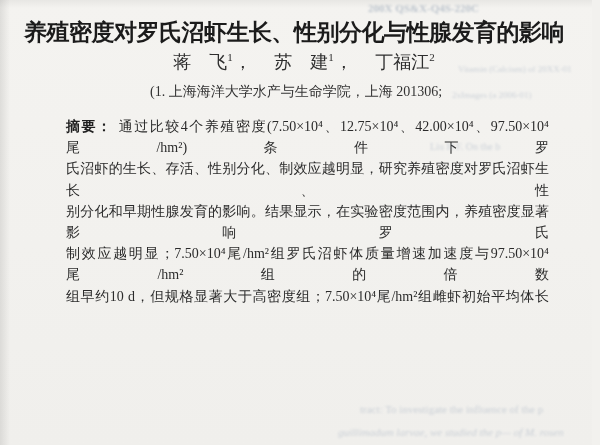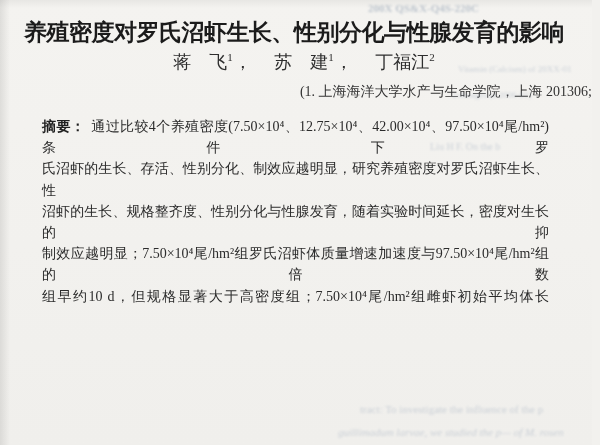--- a/index.html
+++ b/index.html
@@ -34,29 +34,29 @@
   }
   .authors{
     margin-top:14px;text-align:center;
     font-size:18px;line-height:28px;color:#2e2e2e;white-space:nowrap;
   }
   .authors.second{margin-top:0;padding-left:16px;}
   .author{margin:0 9px;}
   .author .sup{font-size:11px;line-height:0;vertical-align:super;letter-spacing:0;}
   .author .sep{margin-left:1px;}
   .affil{
-    text-align:right;font-size:14px;line-height:22px;color:#333;
+    text-align:center;font-size:14px;line-height:22px;color:#333;
     margin-top:5px;white-space:nowrap;
   }
   .affil.second{margin-top:0;}
   .abstract{
     margin:13px 43px 0 42px;
     font-size:14px;line-height:21.2px;color:#2b2b2b;
   }
-  .aline{text-align:justify;}
+  .aline{text-align:justify;margin-left:24px;}
   .jline{text-align-last:justify;}
   .blabel{
     font-family:"Liberation Sans","DejaVu Sans",sans-serif;
     font-weight:700;color:#1f1f1f;margin-right:6px;
   }
   
   .ghost{
     position:absolute;
     font-family:"Liberation Serif","DejaVu Serif",serif;
     color:#8c9cb2;opacity:.38;filter:blur(1.1px);
@@ -81,21 +81,21 @@
     <span class="author"><span>蒋　飞</span><sup class="sup">1</sup><span class="sep">，</span></span>
     <span class="author"><span>苏　建</span><sup class="sup">1</sup><span class="sep">，</span></span>
     <span class="author"><span>丁福江</span><sup class="sup">2</sup></span>
   </div>
 
   <div class="affil">(1. 上海海洋大学水产与生命学院，上海  201306;</div>
 
   <div class="abstract">
     <div class="aline jline"><span class="blabel">摘要：</span><span>通过比较4个养殖密度(7.50×10⁴、12.75×10⁴、42.00×10⁴、97.50×10⁴尾/hm²)条件下罗</span></div>
     <div class="aline jline">氏沼虾的生长、存活、性别分化、制效应越明显，研究养殖密度对罗氏沼虾生长、性</div>
-    <div class="aline jline">沼虾的生长、规格整齐度、性别分化与性腺发育，随着实验时间延长，密度对生长的抑</div>
+    <div class="aline jline">别分化和早期性腺发育的影响。结果显示，在实验密度范围内，养殖密度显著影响罗氏</div>
     <div class="aline jline">制效应越明显；7.50×10⁴尾/hm²组罗氏沼虾体质量增速加速度与97.50×10⁴尾/hm²组的倍数</div>
     <div class="aline jline">组早约10 d，但规格显著大于高密度组；7.50×10⁴尾/hm²组雌虾初始平均体长</div>
 
   </div>
 
   <div class="ghost g1">200X QS&amp;X-Q4S-220C</div>
   <div class="ghost g2">Vitamin (Calcium) of 20XX-01</div>
   <div class="ghost g3">2xImages (a 2006-01)</div>
   <div class="ghost g4">Liu H F. On the b</div>
   <div class="ghost g5">tract: To investigate the influence of the p</div>

